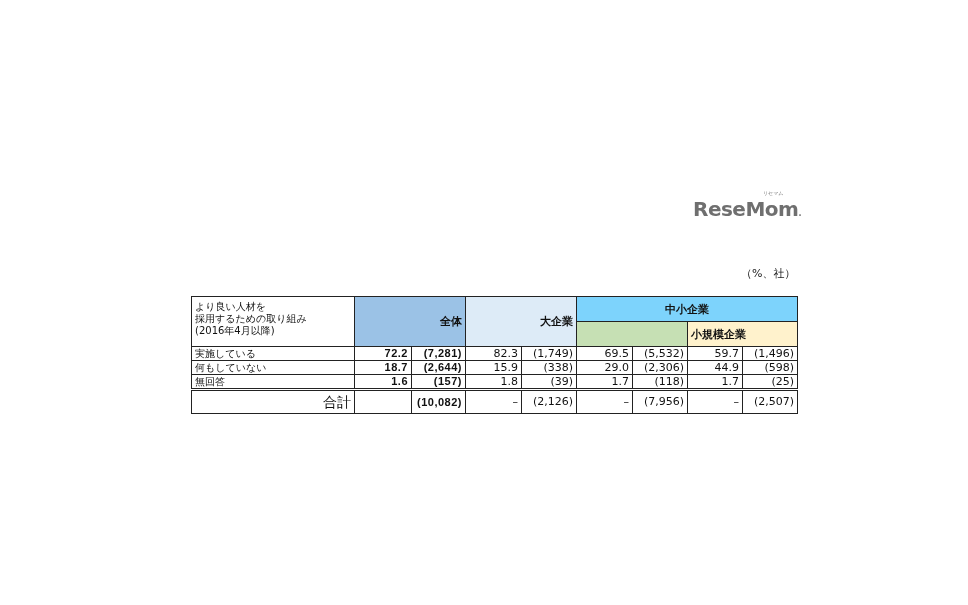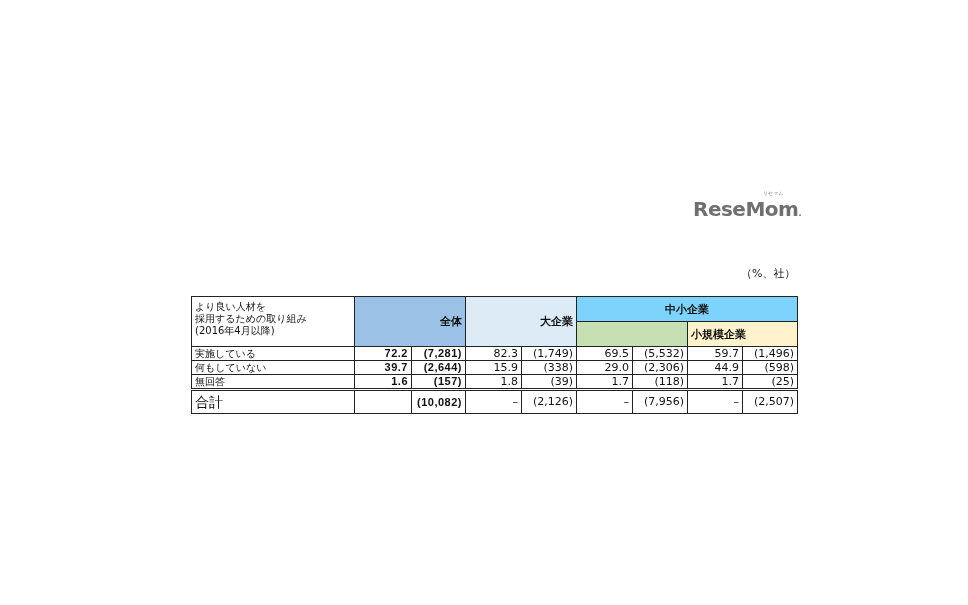--- a/index.html
+++ b/index.html
@@ -15,21 +15,21 @@
   table.t td { border: 1px solid #222; padding: 0 3px; height: 13px; line-height: 13px; white-space: nowrap; }
   .hdr-label { vertical-align: top; font-size: 10px; line-height: 12px !important; padding-top: 4px !important; background:#fff; }
   .h-all { background: #9bc2e6; text-align: right; font-weight: bold; }
   .h-large { background: #ddebf7; text-align: right; font-weight: bold; }
   .h-sme { background: #7dd3fc; text-align: center; font-weight: bold; }
   .h-small { background: #fff2cc; text-align: left; font-weight: bold; }
   .h-blank { background: #c6e0b4; border-top: none !important; }
   td.num { text-align: right; }
   td.bold { font-weight: bold; font-family: Liberation Sans, sans-serif; letter-spacing: 0.5px; }
   td.rowlbl { font-size: 10px; }
-  tr.total td { border-top: 3px double #222; height: 22px; line-height: 22px; }
+  tr.total td { border-top: 3px double #222; height: 22px; line-height: 22px; text-align: right; }
   tr.total td.rowlbl { font-size: 14px; }
 </style>
 </head>
 <body>
 
 <div class="logo">
   <span>ReseMom</span><span class="dot">.</span>
   <span class="ruby">リセマム</span>
 </div>
 
@@ -69,21 +69,21 @@
     <td class="num bold">(7,281)</td>
     <td class="num">82.3</td>
     <td class="num">(1,749)</td>
     <td class="num">69.5</td>
     <td class="num">(5,532)</td>
     <td class="num">59.7</td>
     <td class="num">(1,496)</td>
   </tr>
   <tr>
     <td class="rowlbl">何もしていない</td>
-    <td class="num bold">39.7</td>
+    <td class="num bold">18.7</td>
     <td class="num bold">(2,644)</td>
     <td class="num">15.9</td>
     <td class="num">(338)</td>
     <td class="num">29.0</td>
     <td class="num">(2,306)</td>
     <td class="num">44.9</td>
     <td class="num">(598)</td>
   </tr>
   <tr>
     <td class="rowlbl">無回答</td>

